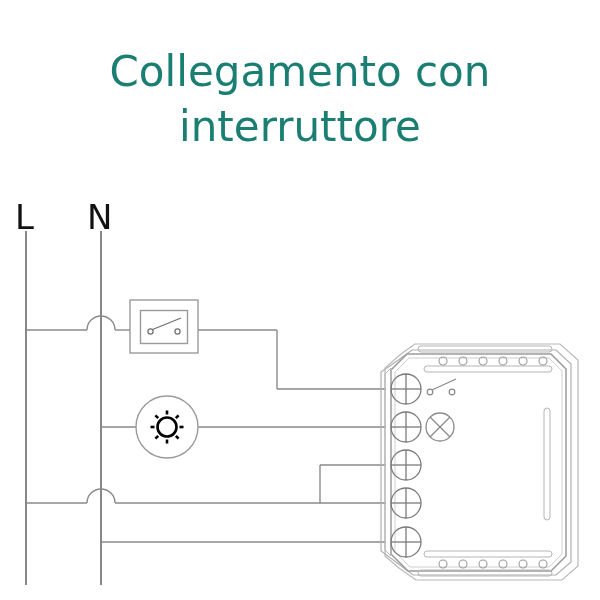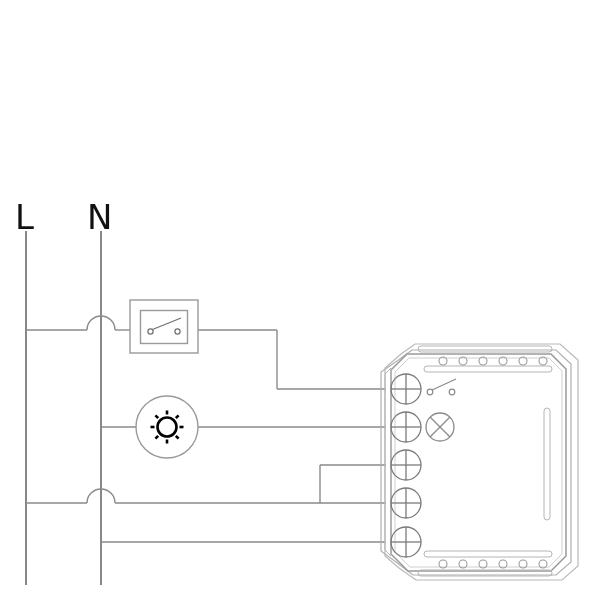--- a/index.html
+++ b/index.html
@@ -55,20 +55,24 @@
     position: absolute;
     left: 0;
     top: 0;
   }
 </style>
 </head>
 <body>
 
 <div id="page">
 
+  <div id="title">
+    <span class="line">Collegamento con</span>
+    <span class="line">interruttore</span>
+  </div>
 
   <div class="rail-label" style="left:15px; top:200px;">L</div>
   <div class="rail-label" style="left:87px; top:200px;">N</div>
 
   <div class="term-label" style="left:427px; top:453px;">L1</div>
   <div class="term-label" style="left:431px; top:491px;">L</div>
   <div class="term-label" style="left:429px; top:529px;">N</div>
 
   <svg id="diagram" width="600" height="600" viewBox="0 0 600 600">
 

